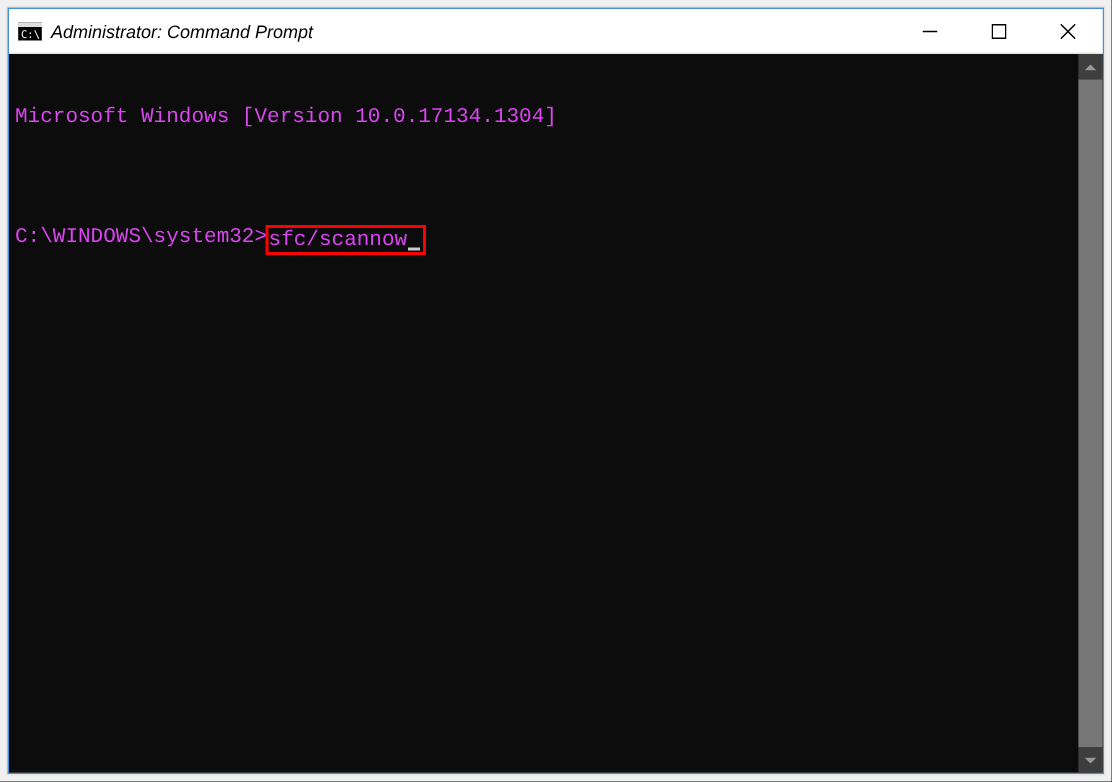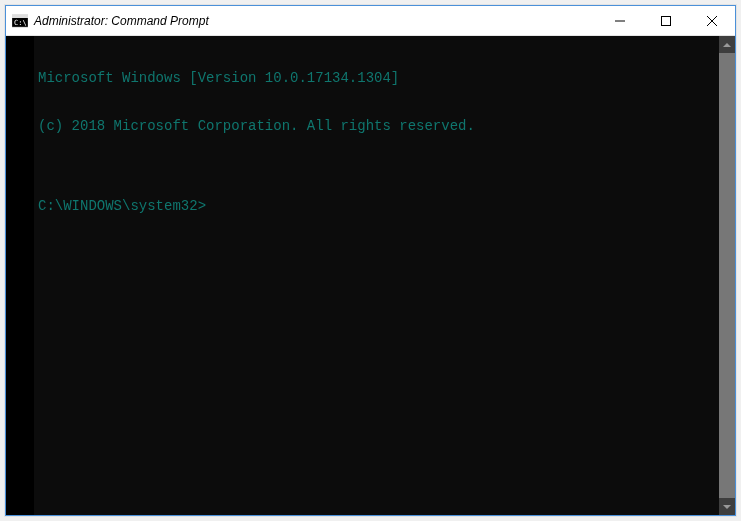--- a/index.html
+++ b/index.html
@@ -61,28 +61,27 @@
     }
     .terminal-area {
       flex: 1;
       display: flex;
       background: #000;
       position: relative;
     }
     .terminal {
       flex: 1;
       background: #0c0c0c;
-      color: #0f766e;
+      color: #d946ef;
       font-family: Consolas, "Courier New", monospace;
       font-size: 14px;
       line-height: 16px;
       padding: 2px 0 0 4px;
       white-space: pre;
       overflow: hidden;
-      margin-left: 28px;
     }
     .terminal-line {
       display: block;
     }
     .prompt-line {
       display: flex;
       align-items: flex-start;
       text-align: right;
     }
     .highlight-box {
@@ -159,24 +158,23 @@
         <svg width="10" height="10" viewBox="0 0 10 10">
           <line x1="0" y1="0" x2="10" y2="10" stroke="#000" stroke-width="1"></line>
           <line x1="10" y1="0" x2="0" y2="10" stroke="#000" stroke-width="1"></line>
         </svg>
       </button>
     </div>
   </div>
   <div class="terminal-area">
     <div class="terminal">
       <span class="terminal-line">Microsoft Windows [Version 10.0.17134.1304]</span>
-      <span class="terminal-line">(c) 2018 Microsoft Corporation. All rights reserved.</span>
       <span class="terminal-line"></span>
       <div class="prompt-line">
-        <span>C:\WINDOWS\system32&gt;</span>
+        <span>C:\WINDOWS\system32&gt;</span><span class="highlight-box"><span>sfc/scannow</span><span class="cursor"></span></span>
       </div>
     </div>
     <div class="scrollbar">
       <div class="scroll-btn">
         <svg width="8" height="4" viewBox="0 0 8 4">
           <polygon points="4,0 8,4 0,4" fill="#999"></polygon>
         </svg>
       </div>
       <div class="scroll-track">
         <div class="scroll-thumb"></div>

